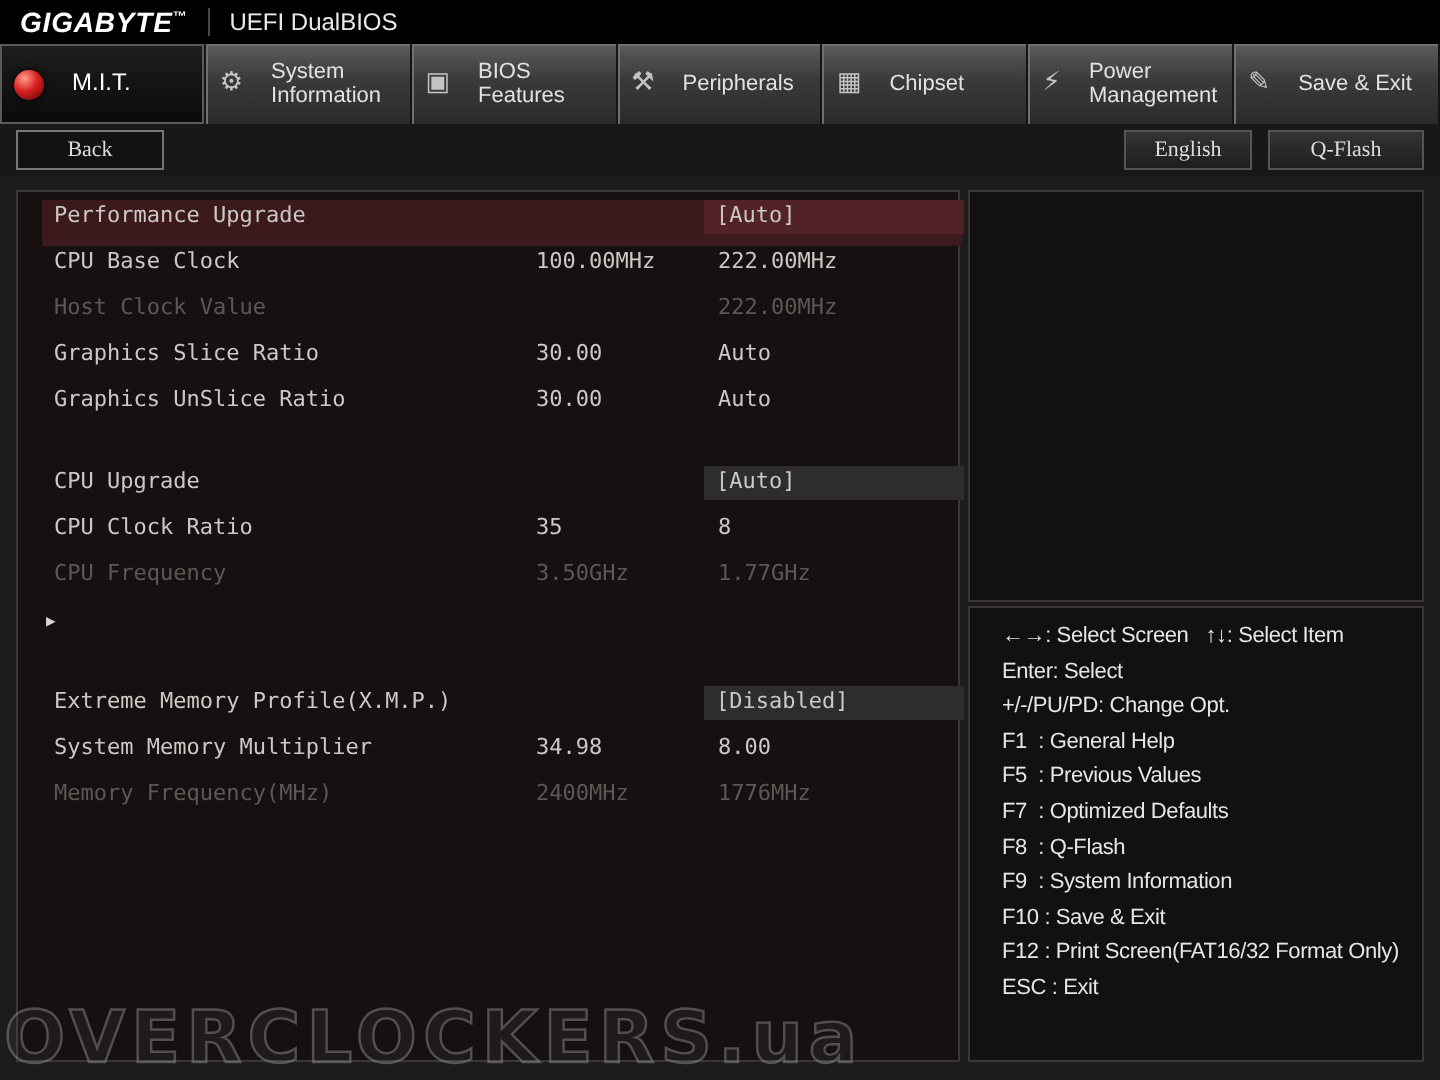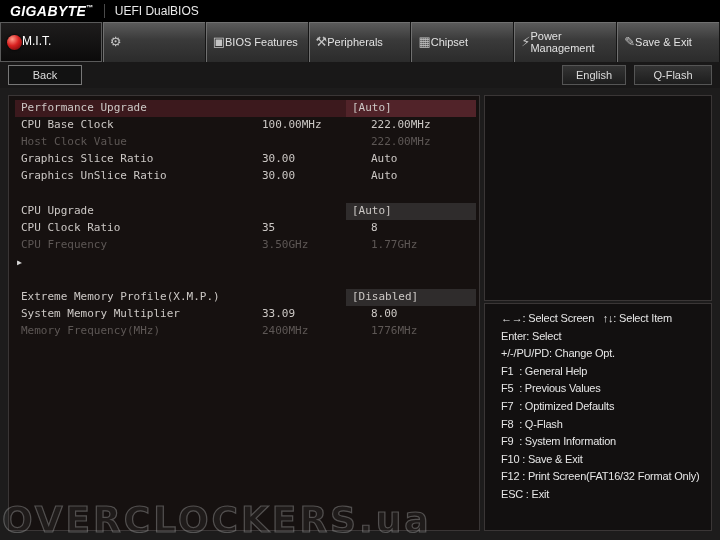--- a/index.html
+++ b/index.html
@@ -10,37 +10,37 @@
   }
   
   .topbar{ height:22px; background:#000; display:flex; align-items:center; gap:10px; padding-left:10px; }
   .brand{ color:#fff; font:italic bold 14px "Liberation Sans", sans-serif; letter-spacing:.4px; }
   .brand sup{ font-size:7px; font-style:normal; vertical-align:super; }
   .topsep{ width:1px; height:14px; background:#4a4a4a; }
   .fwtitle{ color:#e9e9e9; font-size:12px; }
   
   .tabs{ display:flex; height:40px; background:#2a2a2a; }
   .tab{
-    flex:1 1 0; display:flex; align-items:center; gap:0; padding:0 7px;
+    flex:1 1 0; display:flex; align-items:center; gap:14px; padding:0 7px;
     background:linear-gradient(#5c5c5c, #3a3a3a 45%, #2b2b2b);
     border-right:1px solid #151515; box-shadow:inset 1px 1px 0 #707070;
     color:#e2e2e2; font-size:11px; line-height:1.1; cursor:pointer;
   }
   .tab.active{
     background:linear-gradient(#1f1d1d, #0b0a0a);
     box-shadow:inset 0 0 0 1px #5a5a5a; color:#fff; font-size:12px;
   }
   .ticon{ font-family:"DejaVu Sans", sans-serif; font-size:13px; color:#c4c4c4; flex:0 0 auto; }
   .mit-sphere{
     width:15px; height:15px; border-radius:50%; flex:0 0 auto;
     background:radial-gradient(circle at 35% 28%, #ff9a88 0%, #d92020 45%, #570404 100%);
     box-shadow:0 0 3px #000;
   }
   
-  .subbar{ height:26px; display:flex; align-items:center; gap:8px; padding:0 8px; background:#191818; }
+  .subbar{ height:26px; display:flex; align-items:center; gap:8px; padding:0 8px; background:#191818;font-family:Liberation Serif, serif; }
   .btn{
     font-size:11px; color:#ddd; text-align:center; padding:3px 0; cursor:pointer;
     background:linear-gradient(#343434,#1d1d1d); border:1px solid #777;
   }
   .back-btn{ width:74px; background:#121212; }
   .spacer{ flex:1; }
   .lang-btn{ width:64px; border-color:#555; }
   .qflash-btn{ width:78px; border-color:#555; }
   
   .left-pane{
@@ -49,27 +49,27 @@
   }
   .right-top{
     position:absolute; left:484px; top:95px; width:228px; height:206px;
     background:#121010; border:1px solid #3a3636;
   }
   .right-bottom{
     position:absolute; left:484px; top:303px; width:228px; height:228px;
     background:#121010; border:1px solid #3a3636; padding:6px 2px 0 16px;
   }
   
-  .row{ position:relative; height:17px; width:460px; margin-left:6px; }
+  .row{ position:relative; height:23px; width:460px; margin-left:12px; }
   .row.gap{ margin-top:18px; }
   .row span{ position:absolute; top:1px; font:11px "DejaVu Sans Mono", monospace; color:#ccc8c5; white-space:pre; }
   .row .c1{ left:6px; }
   .row.has-arrow .c1{ left:16px; }
   .row .c2{ left:247px; }
-  .row .c3{ left:356px; }
+  .row .c3{ left:338px; }
   .row .vbox{ left:331px; top:0; width:130px; height:17px; padding:1px 0 0 6px; background:#2f2c2c; }
   .row.hl{ background:#3c191d; }
   .row.hl .vbox{ background:#512329; }
   .row.dis span{ color:#5d5755; }
   .row .arrow{ left:2px; top:4px; font-size:8px; color:#d6d6d6; }
   
   .help-line{
     font-size:11px; color:#e6e6e6; line-height:17.6px; white-space:pre; letter-spacing:-0.2px;
   }
   
@@ -92,20 +92,21 @@
     <span class="fwtitle">UEFI DualBIOS</span>
   </div>
 
   <div class="tabs">
       <div class="tab active">
         <span class="mit-sphere"></span>
         <span class="tlabel">M.I.T.</span>
       </div>
       <div class="tab">
         <span class="ticon">⚙</span>
+        <span class="tlabel">System Information</span>
       </div>
       <div class="tab">
         <span class="ticon">▣</span>
         <span class="tlabel">BIOS Features</span>
       </div>
       <div class="tab">
         <span class="ticon">⚒</span>
         <span class="tlabel">Peripherals</span>
       </div>
       <div class="tab">
@@ -169,21 +170,21 @@
       </div>
       <div class="row has-arrow">
         <span class="arrow">▶</span>
       </div>
       <div class="row gap">
         <span class="c1">Extreme Memory Profile(X.M.P.)</span>
         <span class="vbox">[Disabled]</span>
       </div>
       <div class="row">
         <span class="c1">System Memory Multiplier</span>
-        <span class="c2">33.09</span>
+        <span class="c2">34.98</span>
         <span class="c3">8.00</span>
       </div>
       <div class="row dis">
         <span class="c1">Memory Frequency(MHz)</span>
         <span class="c2">2400MHz</span>
         <span class="c3">1776MHz</span>
       </div>
     </div>
 
   <div class="right-top"></div>

